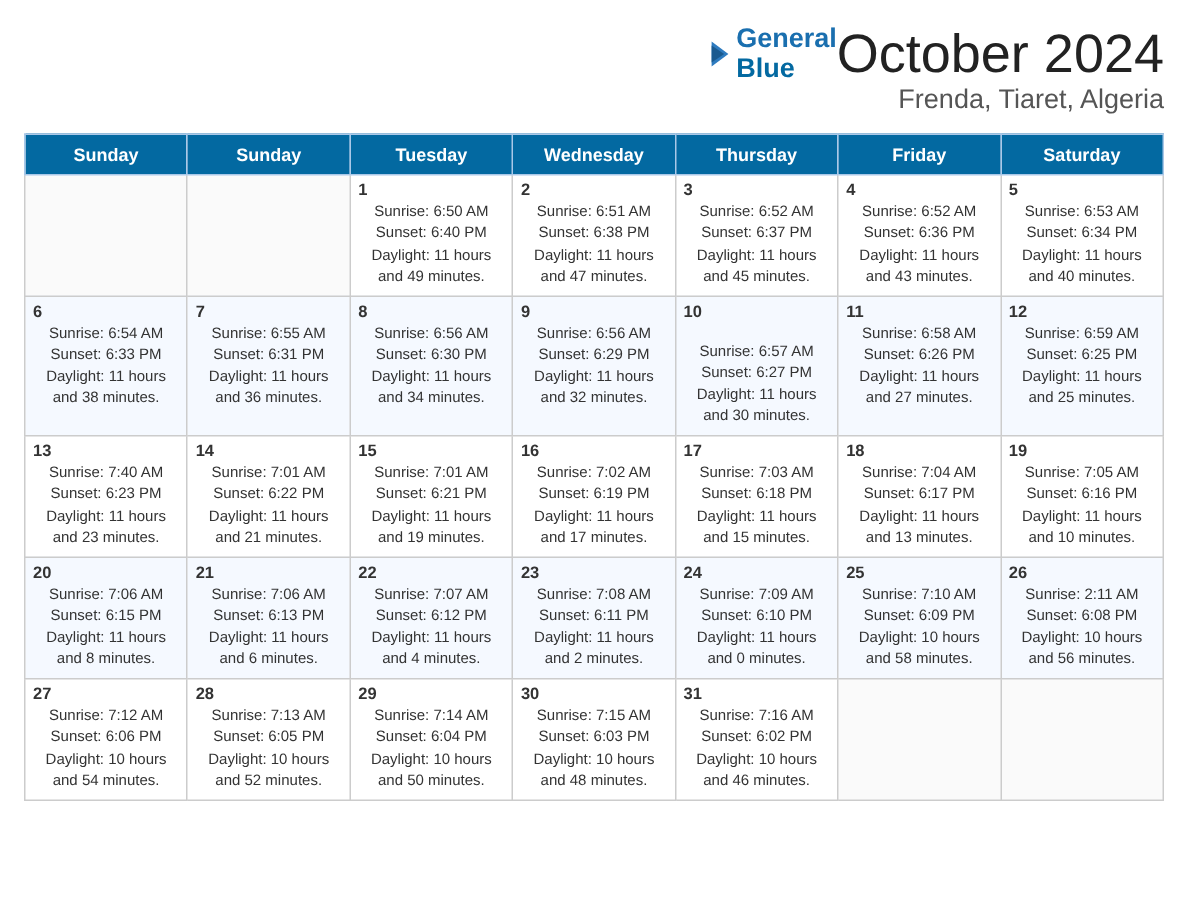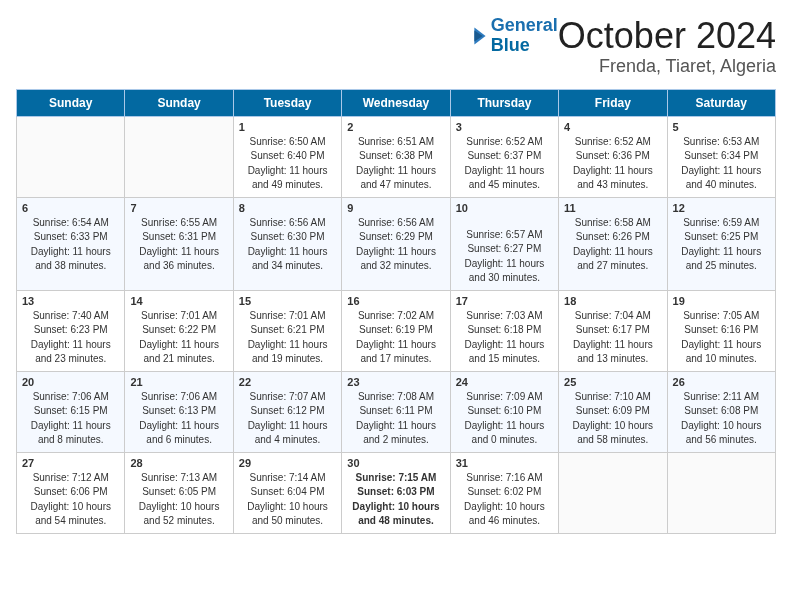--- a/index.html
+++ b/index.html
@@ -297,21 +297,21 @@
 Daylight: 10 hours and 52 minutes.</div>
         </td>
         <td>
           <span class="day-num">29</span>
           <div class="cell-text" style="white-space: pre-line;">Sunrise: 7:14 AM
 Sunset: 6:04 PM
 Daylight: 10 hours and 50 minutes.</div>
         </td>
         <td>
           <span class="day-num">30</span>
-          <div class="cell-text" style="white-space: pre-line; font-weight: bold;">Sunrise: 7:15 AM
+          <div class="cell-text" style="white-space: pre-line;">Sunrise: 7:15 AM
 Sunset: 6:03 PM
 Daylight: 10 hours and 48 minutes.</div>
         </td>
         <td>
           <span class="day-num">31</span>
           <div class="cell-text" style="white-space: pre-line;">Sunrise: 7:16 AM
 Sunset: 6:02 PM
 Daylight: 10 hours and 46 minutes.</div>
         </td>
         <td class="empty"></td>

